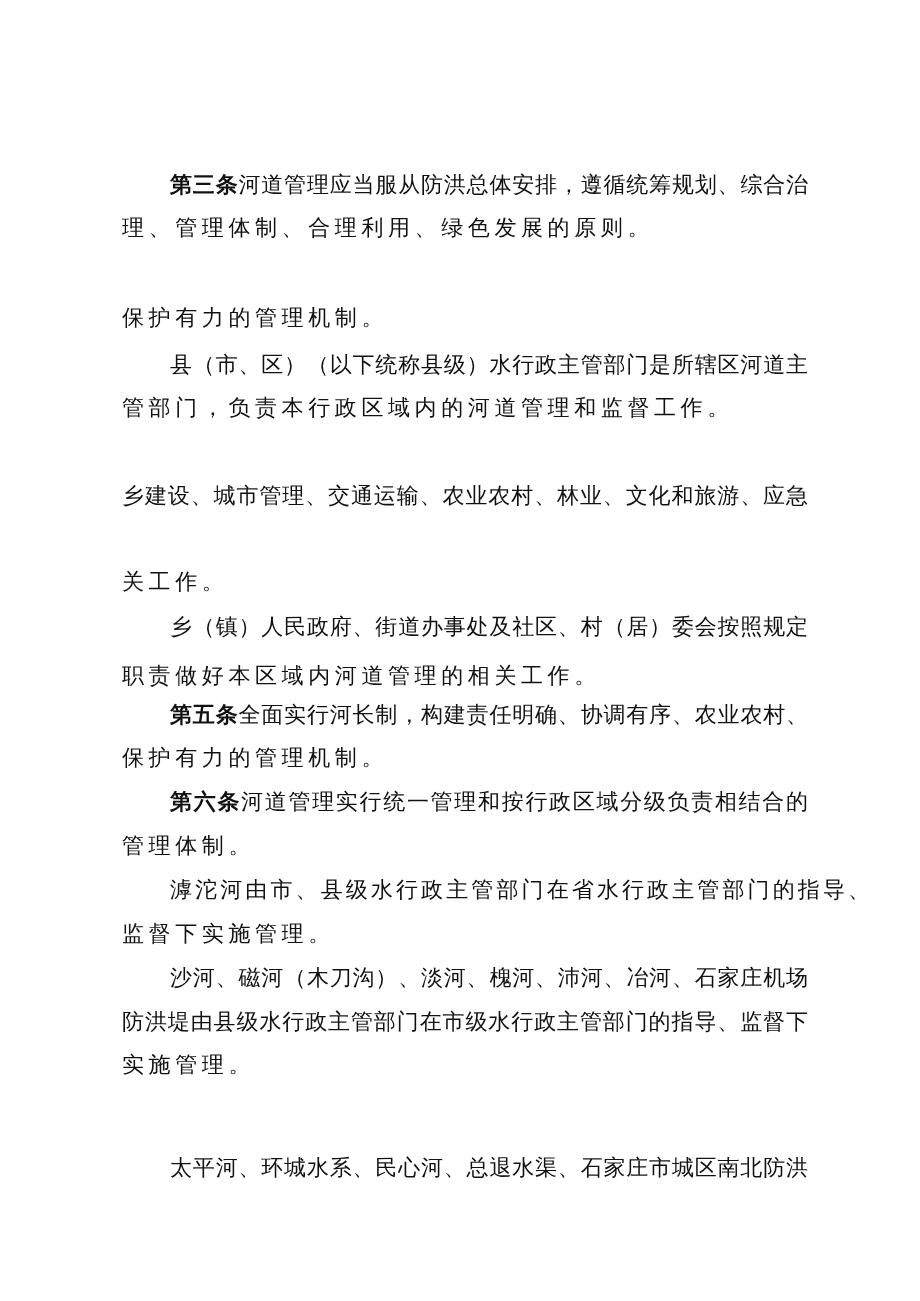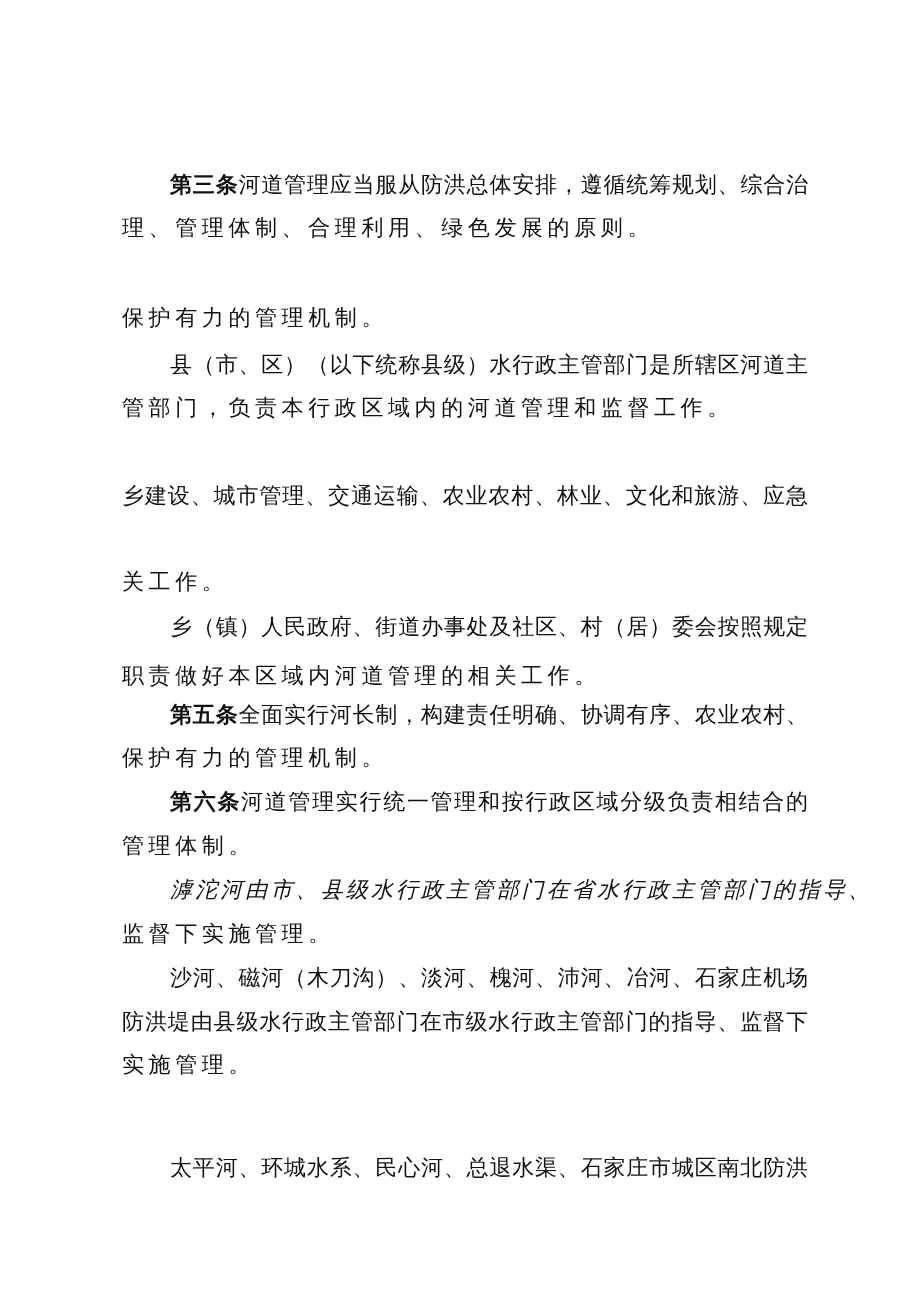--- a/index.html
+++ b/index.html
@@ -4,21 +4,21 @@
 <style>
   html, body { margin: 0; padding: 0; background: #ffffff; }
   body { width: 920px; height: 1301px; position: relative; overflow: hidden;
          font-family: "DejaVu Serif", "Liberation Serif", serif; color: #111; }
   .page { position: absolute; left: 0; top: 0; width: 772px; height: 1301px; }
   .line { position: absolute; left: 122px; width: 686px; height: 32px;
           font-size: 22px; line-height: 32px; white-space: nowrap;
           text-align-last: justify; text-align: justify; }
   .line.indent { left: 170px; width: 638px; }
   .line.short { text-align-last: left; letter-spacing: 4.6px; }
-  .line.wide { width: 700px; font-style: italic; }
+  .line.wide { width: 700px; }
   .b { font-weight: bold; font-family: "DejaVu Sans", "Liberation Sans", sans-serif; }
 </style>
 </head>
 <body>
 
 <div class="page">
 
   <div class="line indent" style="top:169px"><span class="b">第三条</span><span>河道管理应当服从防洪总体安排，遵循统筹规划、综合治</span></div>
   <div class="line short" style="top:212px">理、管理体制、合理利用、绿色发展的原则。</div>
 

